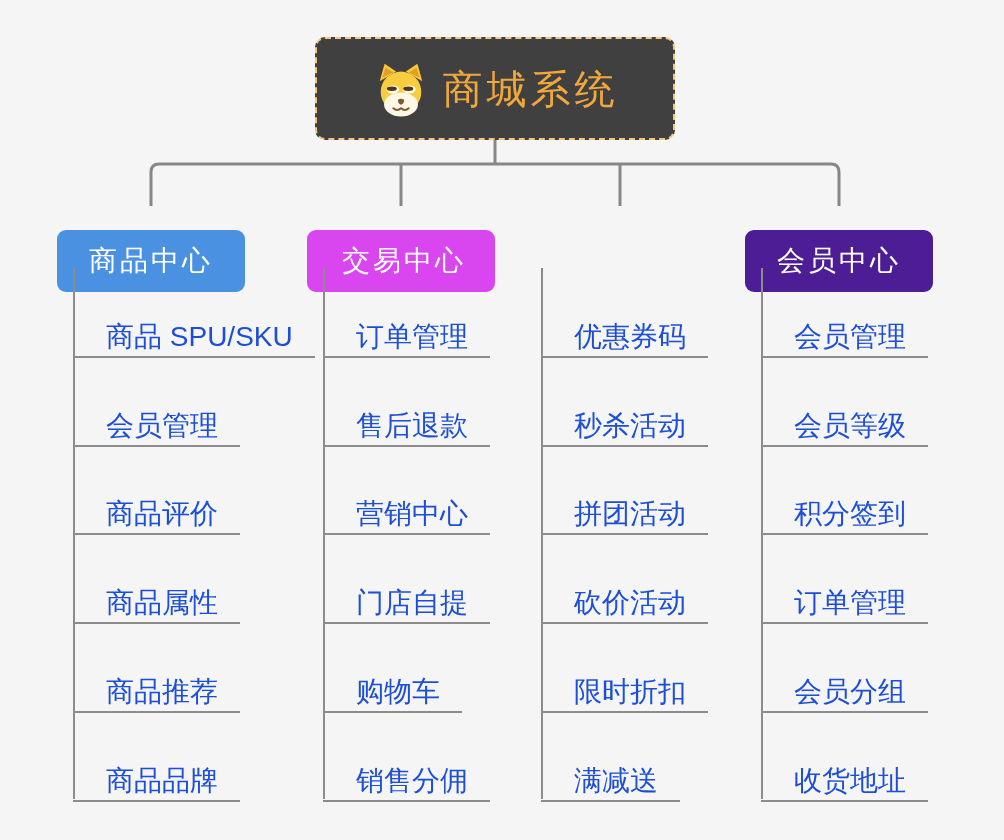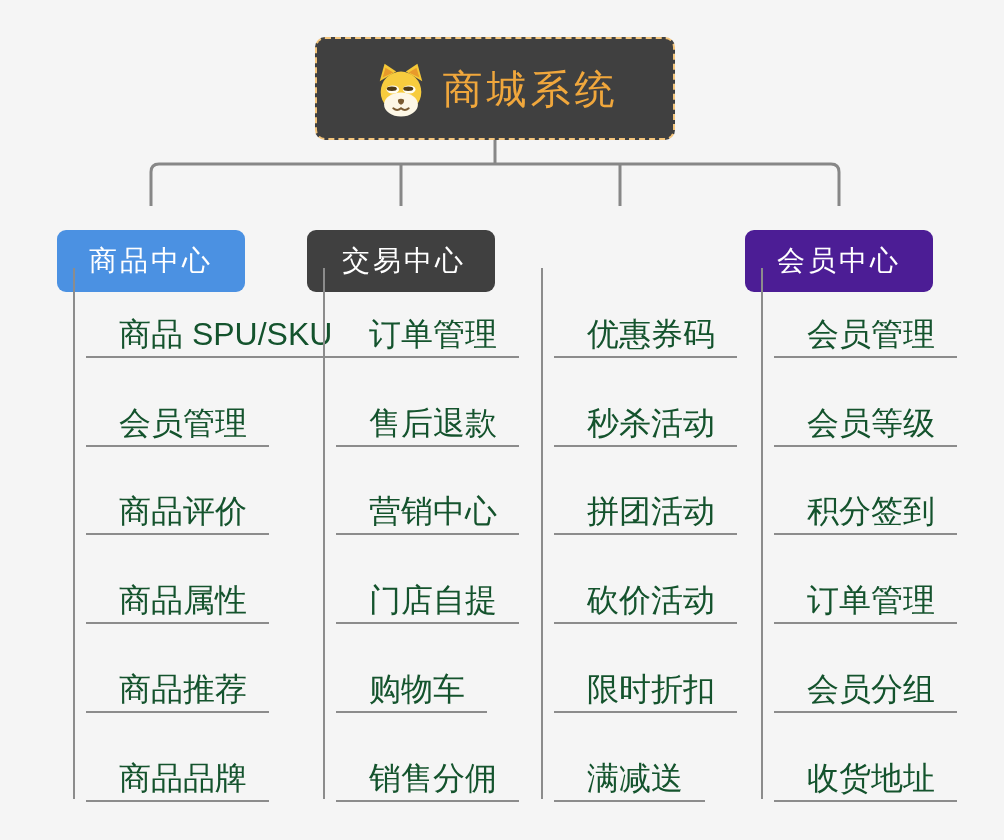--- a/index.html
+++ b/index.html
@@ -20,24 +20,24 @@
   .connectors{position:absolute;left:0;top:0;pointer-events:none;}
   
   .branch-col{position:absolute;top:206px;width:188px;height:610px;}
   .col0{left:57px}.col1{left:307px}.col2{left:525px}.col3{left:745px}
   .branch-head{
     height:62px;border-radius:9px;color:#ffffff;font-size:28px;letter-spacing:3px;
     display:flex;align-items:center;justify-content:center;cursor:default;margin-top:24px;
   }
   .trunk{position:absolute;left:16px;top:62px;width:2px;height:531px;background:#8c8c8c;}
   .leaf{
-    position:absolute;left:29px;height:38px;box-sizing:content-box;
+    position:absolute;left:16px;height:38px;box-sizing:content-box;
     display:flex;align-items:flex-end;white-space:nowrap;
     padding:0 22px 3px 33px;border-bottom:2px solid #8c8c8c;
-    font-size:32px;color:#14532d;width:max-content;line-height:1.15;
+    font-size:28px;color:#1d4ed8;width:max-content;line-height:1.15;
   }
   .leaf0{top:109px}.leaf1{top:198px}.leaf2{top:286px}
   .leaf3{top:375px}.leaf4{top:464px}.leaf5{top:553px}
 </style>
 </head>
 <body>
 
 <div class="stage">
 
   <svg class="connectors" width="1004" height="840">
@@ -72,21 +72,21 @@
         <div class="branch-head" style="background: rgb(75, 145, 226);">商品中心</div>
         <div class="trunk"></div>
         <div class="leaf leaf0">商品 SPU/SKU</div>
         <div class="leaf leaf1">会员管理</div>
         <div class="leaf leaf2">商品评价</div>
         <div class="leaf leaf3">商品属性</div>
         <div class="leaf leaf4">商品推荐</div>
         <div class="leaf leaf5">商品品牌</div>
       </div>
       <div class="branch-col col1">
-        <div class="branch-head" style="background: #404040; padding-left: 6px;">交易中心</div>
+        <div class="branch-head" style="background: #d946ef; padding-left: 6px;">交易中心</div>
         <div class="trunk"></div>
         <div class="leaf leaf0">订单管理</div>
         <div class="leaf leaf1">售后退款</div>
         <div class="leaf leaf2">营销中心</div>
         <div class="leaf leaf3">门店自提</div>
         <div class="leaf leaf4">购物车</div>
         <div class="leaf leaf5">销售分佣</div>
       </div>
       <div class="branch-col col2">
         <div class="trunk"></div>

